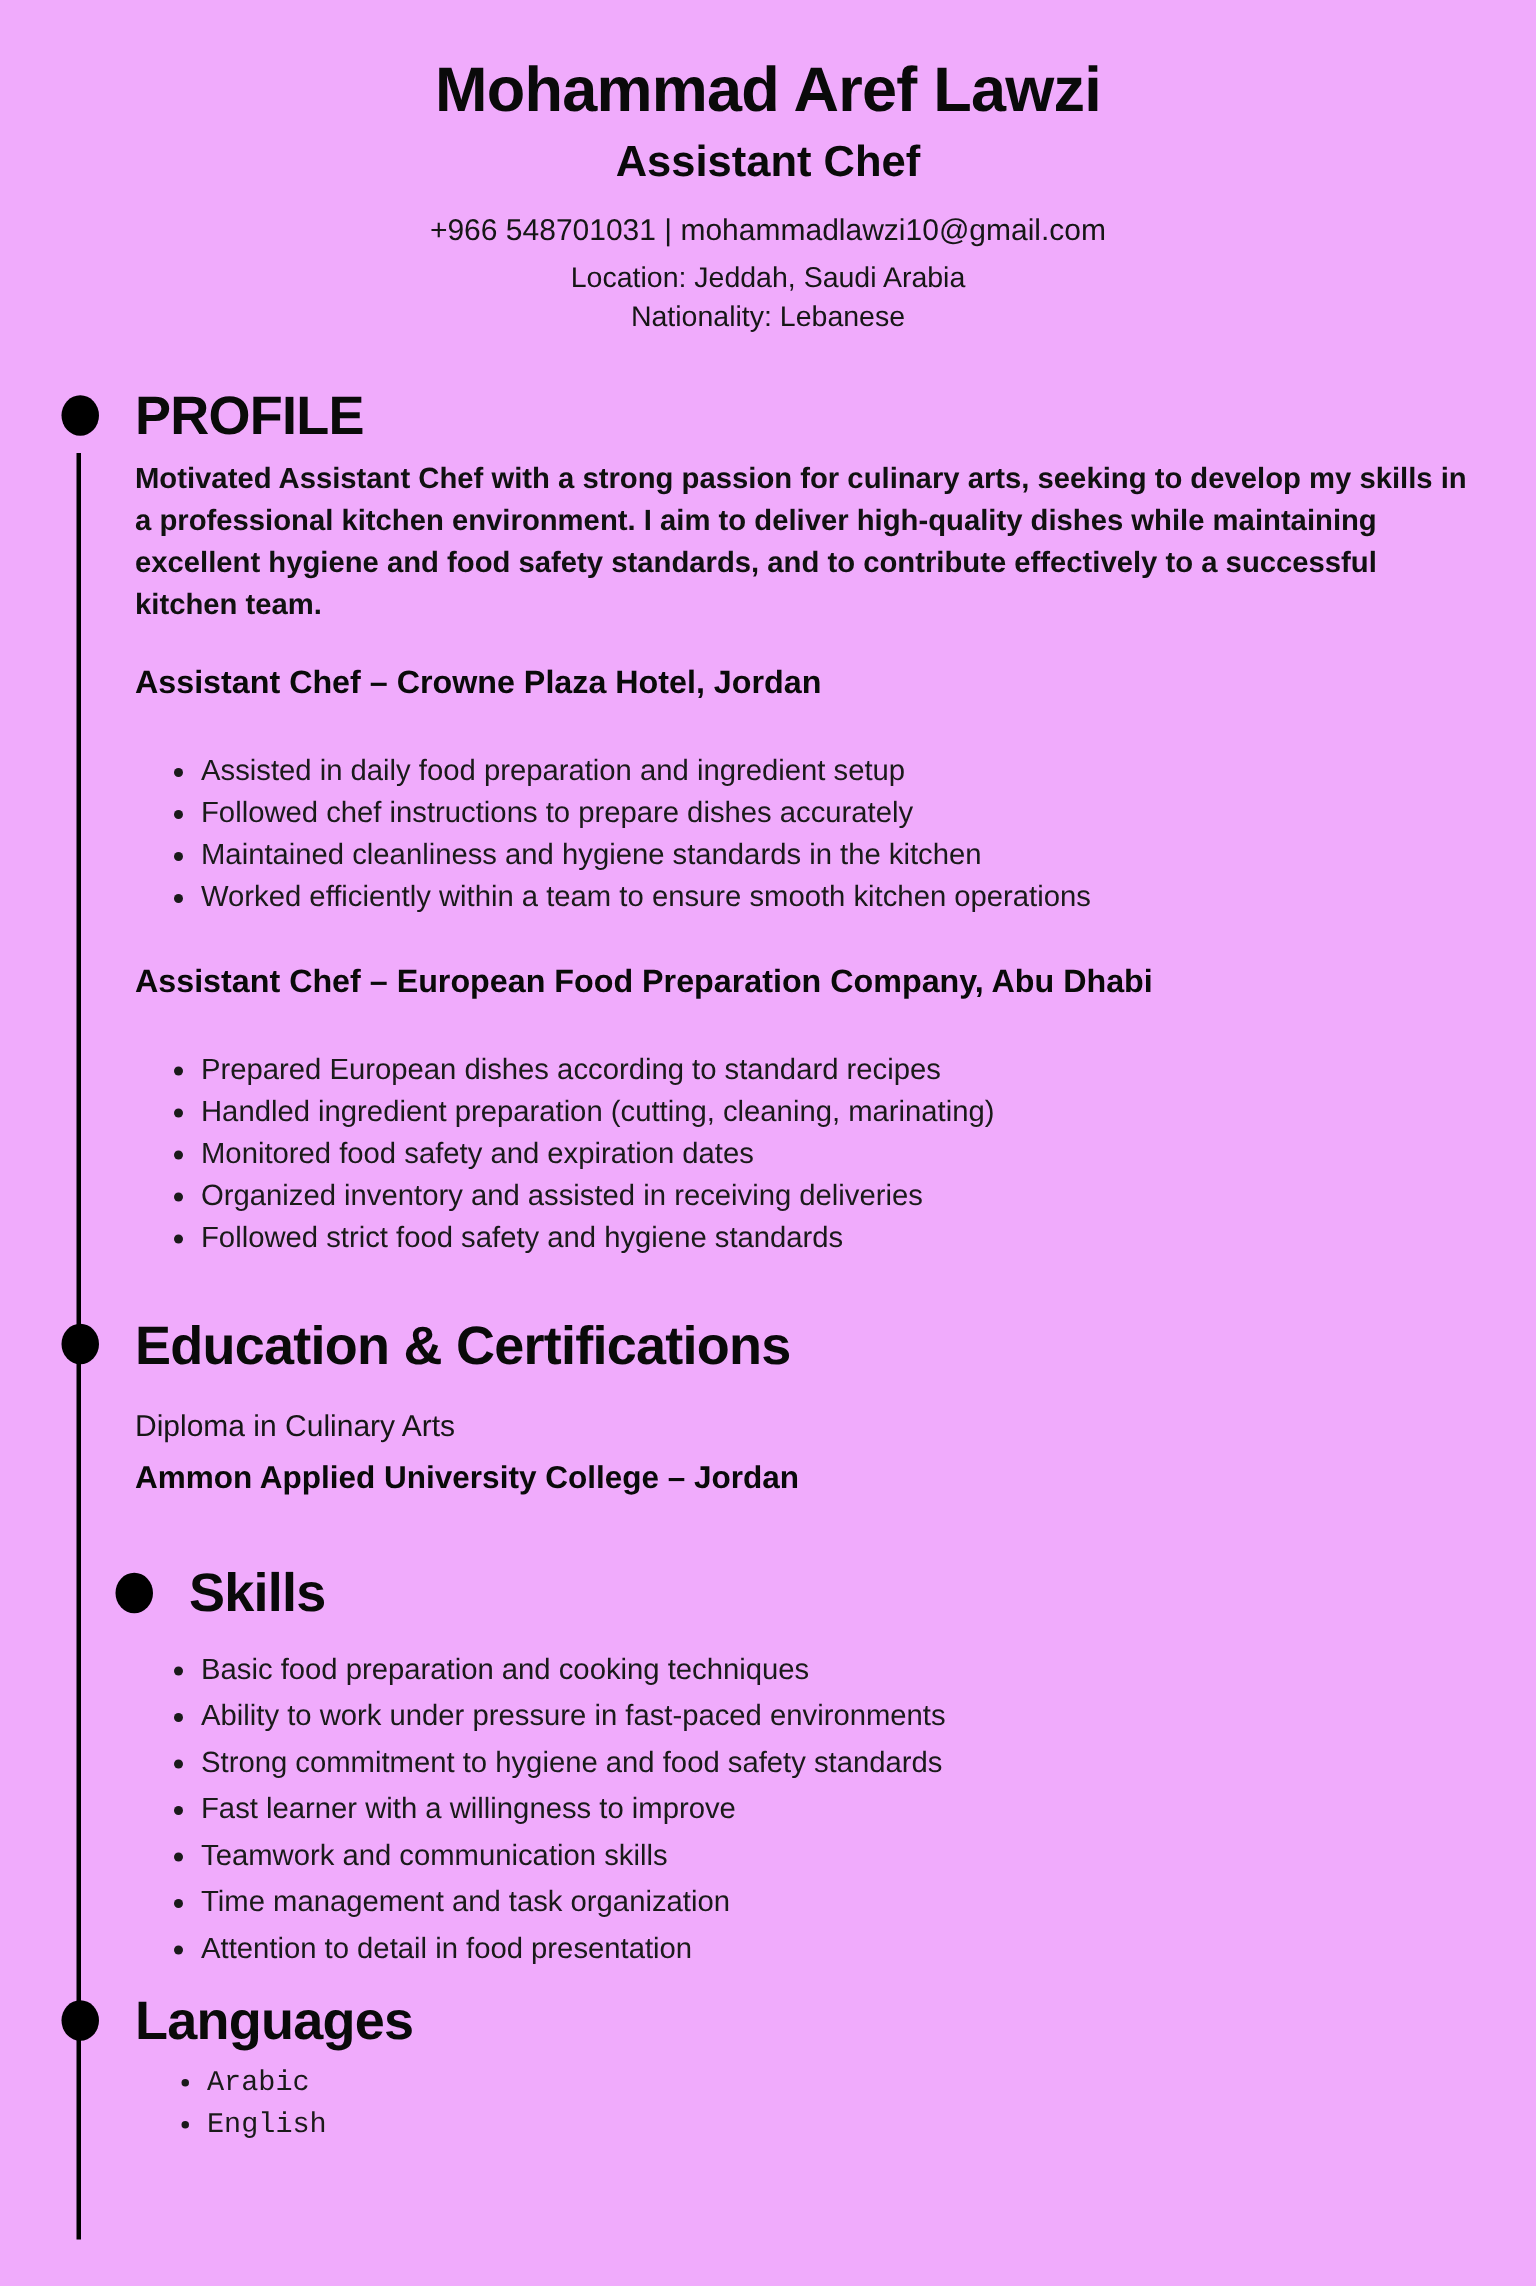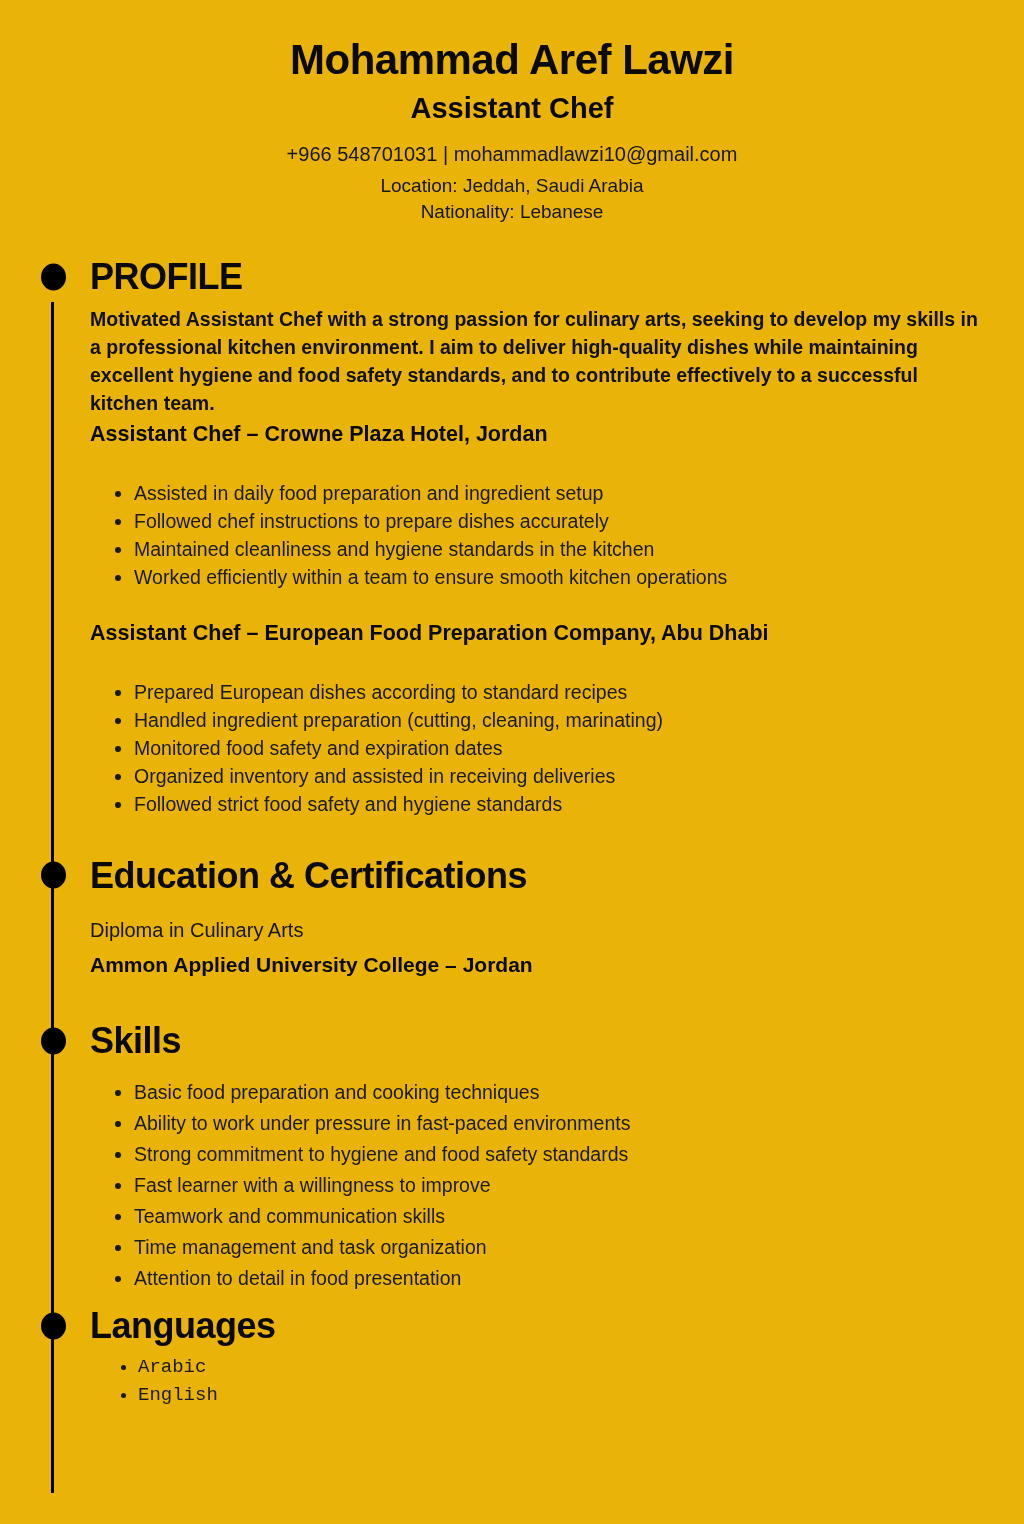--- a/index.html
+++ b/index.html
@@ -1,21 +1,21 @@
 <!DOCTYPE html>
 <html><head>
 <meta charset="utf-8">
 <style>
   * { margin: 0; padding: 0; box-sizing: border-box; }
   html, body { background: #ffffff; }
   .page {
     position: relative;
     width: 1024px;
     height: 1524px;
-    background: #eab308;
+    background: #f0abfc;
     color: #111111;
     font-family: "Liberation Sans", sans-serif;
     overflow: hidden;
     margin: 0 auto;
   }
 
   
   .resume-header { text-align: center; padding-top: 36px; }
   .candidate-name {
     font-size: 42px;
@@ -73,21 +73,21 @@
     font-weight: 700;
     line-height: 28px;
     max-width: 895px;
     color: #111111;
   }
 
   .section-work .sec-heading { margin-top: 36px; }
   .job-title {
     font-size: 21.5px;
     font-weight: 700;
-    margin-top: 5px;
+    margin-top: 26px;
     color: #0a0a0a;
   }
   .job + .job .job-title { margin-top: 30px; }
 
   ul.bullets {
     list-style: disc;
     margin-top: 14px;
     padding-left: 44px;
   }
   ul.bullets li {
@@ -95,21 +95,21 @@
     font-weight: 400;
     line-height: 28px;
     color: #1a1a1a;
   }
   .job ul.bullets { margin-top: 32px; }
 
   .section-education .sec-heading { margin-top: 38px; }
   .edu-degree { margin-top: 24px; font-size: 20px; font-weight: 400; color: #161616; }
   .edu-school { margin-top: 11px; font-size: 21px; font-weight: 700; color: #0a0a0a; }
 
-  .section-skills .sec-heading { margin-top: 44px; }
+  .section-skills .sec-heading { margin-top: 44px; margin-left: 36px; }
   .section-skills ul.bullets { margin-top: 16px; }
   .section-skills ul.bullets li { line-height: 31px; }
 
   .section-languages .sec-heading { margin-top: 12px; }
   .section-languages ul.bullets { margin-top: 8px; padding-left: 48px; font-family: Liberation Mono, monospace; }
   .section-languages ul.bullets li { font-size: 19px; line-height: 28px; }
 </style>
 </head>
 <body>
 

